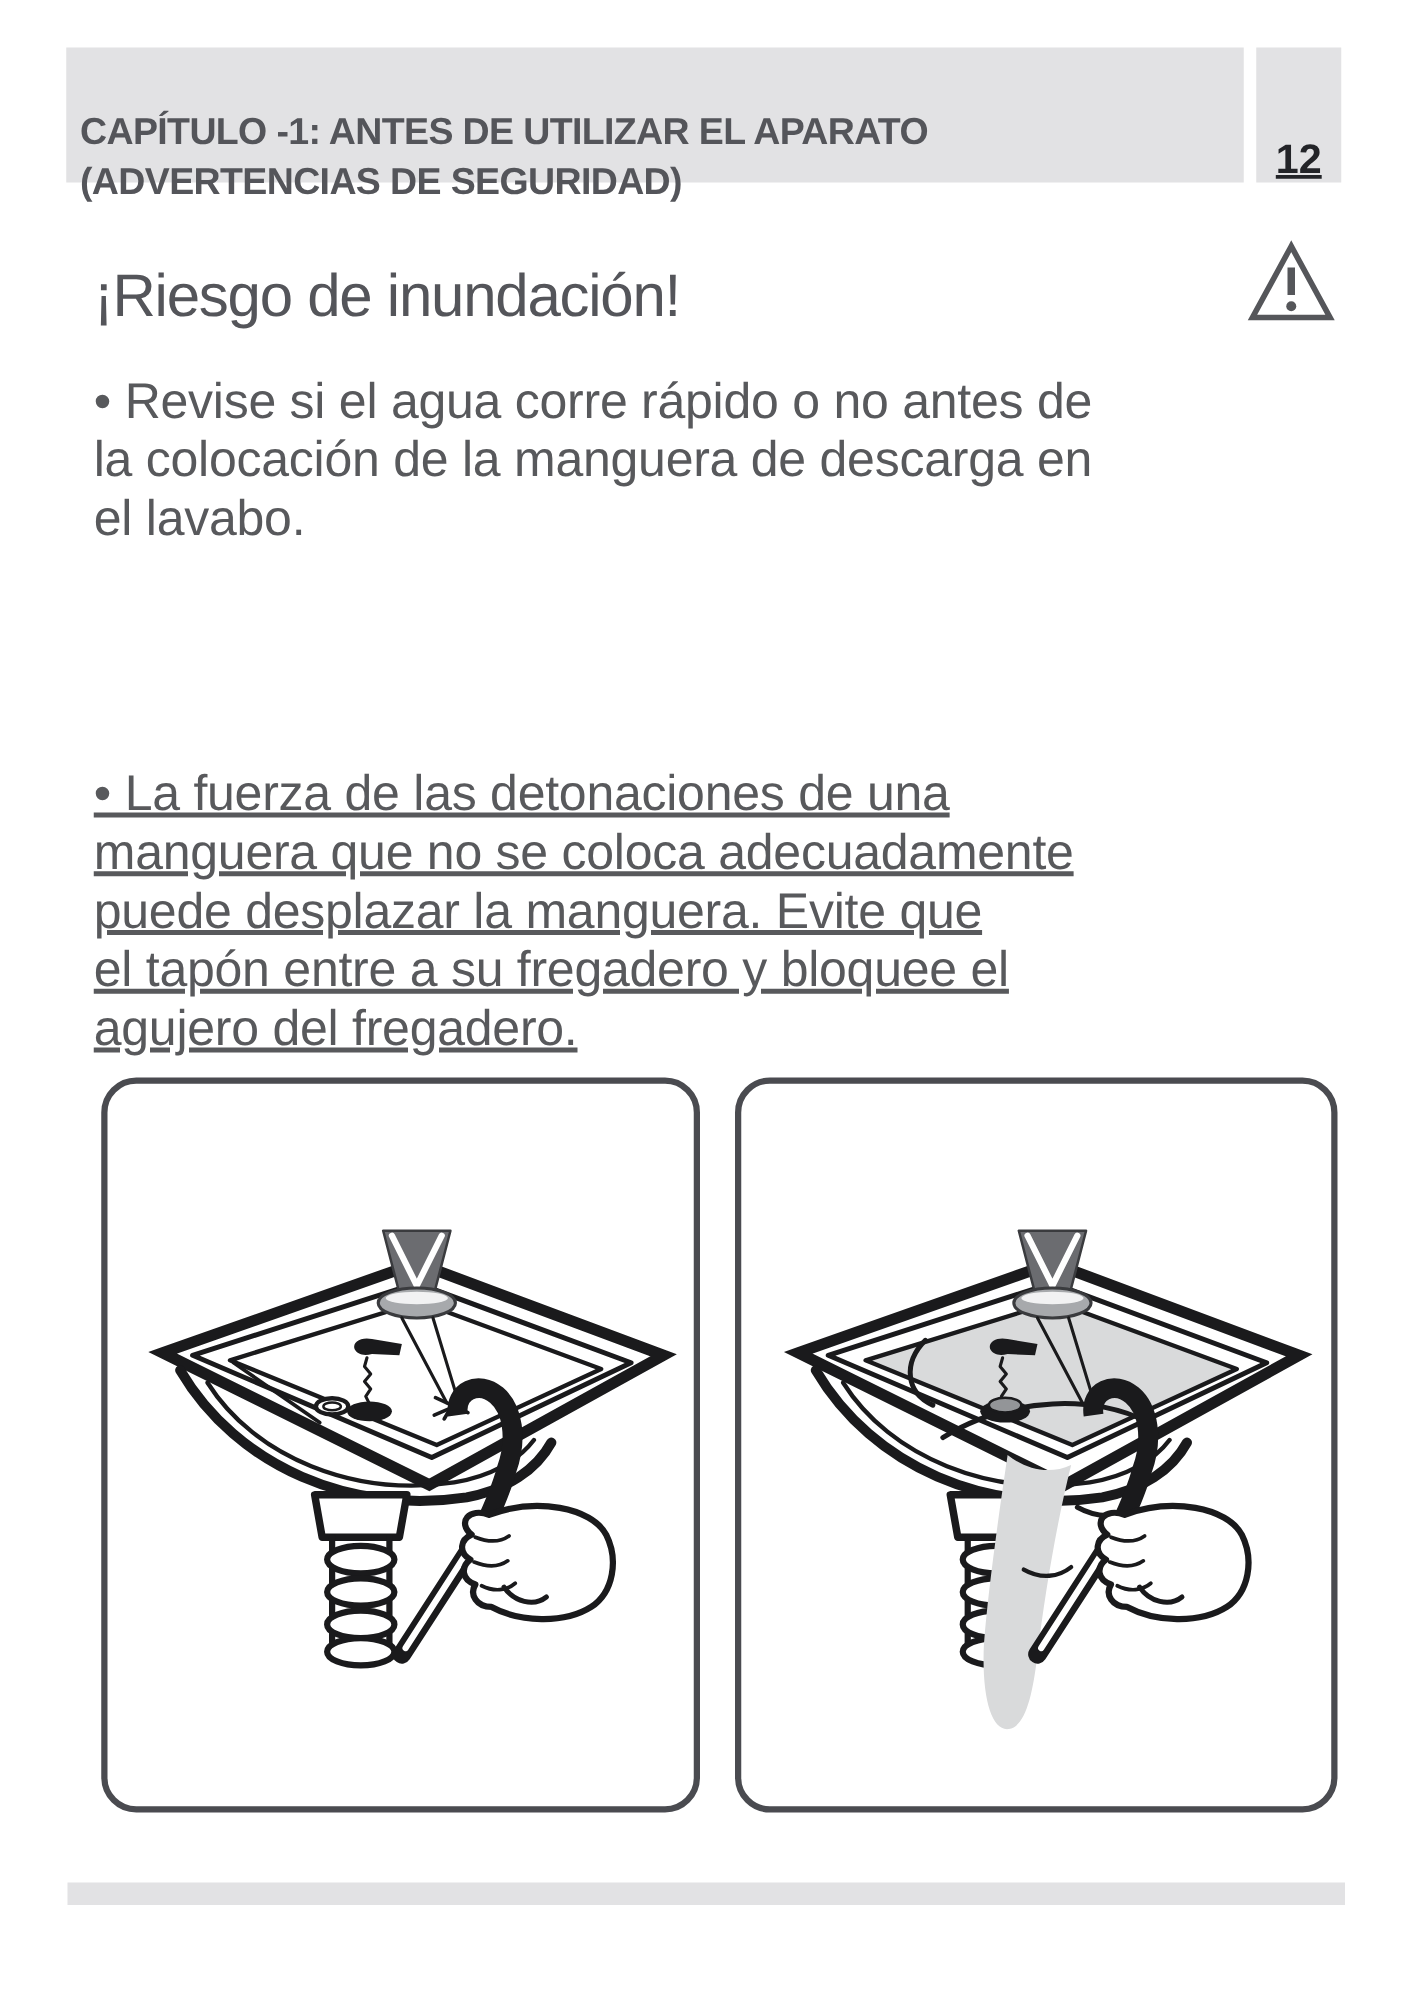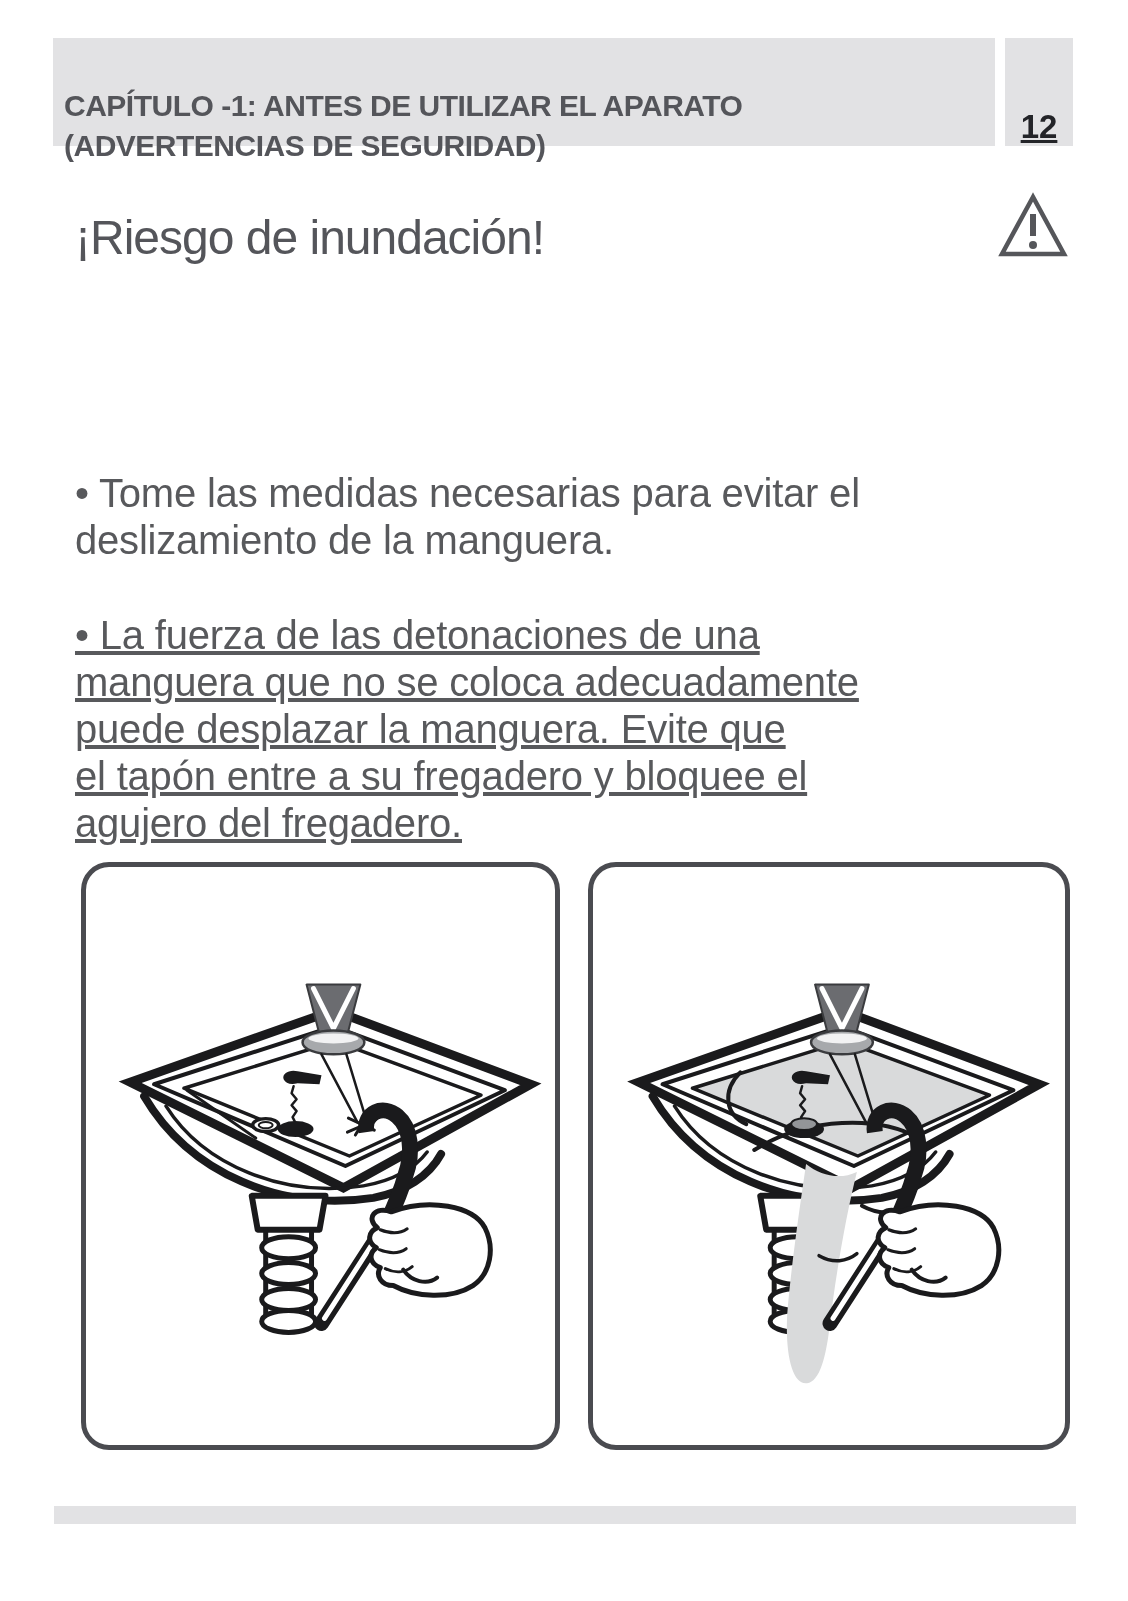--- a/index.html
+++ b/index.html
@@ -68,22 +68,23 @@
   <div class="warning-icon">
     <svg viewBox="0 0 80 72">
       <path d="M40 7 L9 64 L71 64 Z" fill="none" stroke="#55565a" stroke-width="4.5" stroke-linejoin="miter"></path>
       <path d="M40 24 L40 46" stroke="#55565a" stroke-width="6" stroke-linecap="butt"></path>
       <circle cx="40" cy="55" r="4" fill="#55565a"></circle>
     </svg>
   </div>
 
   <h1 class="warning-heading">¡Riesgo de inundación!</h1>
 
-  <p class="bullet b2">• Tome las medidas necesarias para evitar el
-deslizamiento de la manguera.</p>
+  <p class="bullet b1">• Revise si el agua corre rápido o no antes de
+la colocación de la manguera de descarga en
+el lavabo.</p>
   <p class="bullet b3">• La fuerza de las detonaciones de una
 manguera que no se coloca adecuadamente
 puede desplazar la manguera. Evite que
 el tapón entre a su fregadero y bloquee el
 agujero del fregadero.</p>
 
   <div class="figure-box left">
     <svg viewBox="0 0 470 580" preserveAspectRatio="xMidYMid meet">
       <g stroke="#1a1a1c" fill="none" stroke-linecap="round" stroke-linejoin="round">
 

